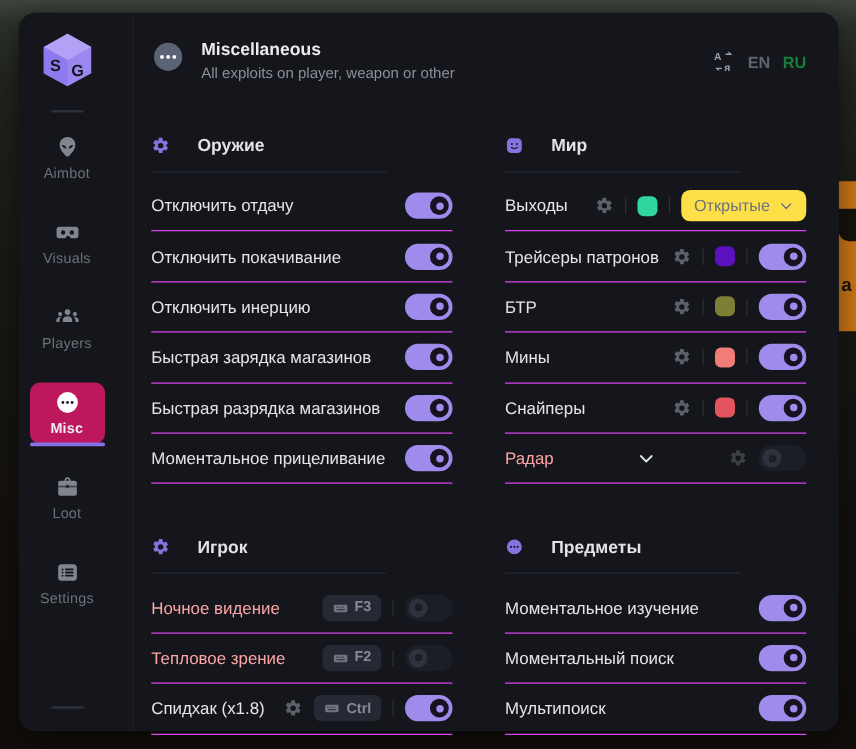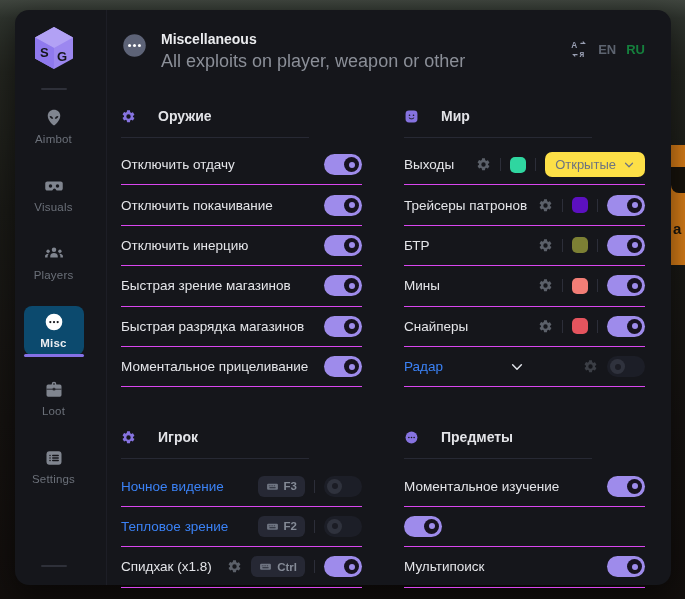--- a/index.html
+++ b/index.html
@@ -18,49 +18,49 @@
     align-items:center;padding:14px 14px 0 0;box-sizing:border-box;}
   .logo{width:48px;height:48px;margin-left:0;}
   .sb-divider{width:26px;height:2px;background:#2e3039;border-radius:2px;margin:16px 0 12px;}
   .sb-divider.bottom{margin:auto 0 18px;}
   .nav{display:flex;flex-direction:column;gap:19px;}
   .nav-item{position:relative;width:60px;height:49px;display:flex;flex-direction:column;align-items:center;
     justify-content:center;gap:5px;border-radius:8px;cursor:pointer;color:#80858f;}
   .nav-item .nico{width:20px;height:20px;}
   .nav-item .nico svg{width:100%;height:100%;display:block;}
   .nav-item .nlabel{font-size:11.5px;color:#6b7079;letter-spacing:.2px;}
-  .nav-item.active{background:#0c4a6e;color:#ffffff;}
+  .nav-item.active{background:#be185d;color:#ffffff;}
   .nav-item.active .nlabel{color:#eceef2;font-weight:600;}
   .nav-item.active::after{content:"";position:absolute;left:0;right:0;bottom:-2px;height:3px;border-radius:3px;background:#8671e6;}
   
   .content{flex:1;position:relative;padding:0 26px 0 14px;box-sizing:border-box;}
   .header{display:flex;align-items:flex-start;gap:13px;padding-top:21px;height:34px;}
   .badge{width:27px;height:27px;color:#5d6377;--dot:#ffffff;margin-top:1px;}
   .badge svg{width:100%;height:100%;display:block;}
   .ht .title{font-size:14px;font-weight:700;color:#eaebee;}
-  .ht .subtitle{font-size:18px;color:#8b8f98;margin-top:4px;}
+  .ht .subtitle{font-size:12px;color:#8b8f98;margin-top:4px;}
   .lang{position:absolute;right:26px;top:30px;display:flex;align-items:center;gap:10px;}
   .tr-icon{width:18px;height:18px;color:#9aa0b4;cursor:pointer;}
   .tr-icon svg{width:100%;height:100%;display:block;}
   .lang-en{font-size:13px;font-weight:600;color:#5d6470;cursor:pointer;}
   .lang-ru{font-size:13px;font-weight:700;color:#15803d;cursor:pointer;}
   
   .cols{display:flex;gap:42px;margin-top:41px;}
   .col{flex:1;min-width:0;}
   .sec{margin-top:0;}
   .sec + .sec{margin-top:40px;}
   .sec-head{display:flex;align-items:center;gap:22px;height:20px;}
   .sec-ico{width:15px;height:15px;color:#8673e0;}
   .sec-ico svg{width:100%;height:100%;display:block;}
   .sec-title{font-size:14px;font-weight:600;color:#e2e3e7;}
   .sec-line{height:1px;background:#272934;width:78%;margin:11px 0 7px;}
   .row{position:relative;height:40.4px;display:flex;align-items:center;justify-content:space-between;
     border-bottom:1px solid #d946ef;box-sizing:border-box;}
   .row-label{font-size:13.5px;font-weight:500;color:#e4e5e9;white-space:nowrap;}
-  .row.dim .row-label{color:#3b82f6;}
+  .row.dim .row-label{color:#fca5a5;}
   .row-chevron{position:absolute;left:47%;top:50%;transform:translate(-50%,-50%);width:15px;height:15px;color:#dfe2e8;cursor:pointer;}
   .row-chevron svg{width:100%;height:100%;display:block;}
   .ctls{display:flex;align-items:center;gap:9px;}
   .ctl-divider{width:1px;height:13px;background:#2c2e39;}
   .gear{width:15px;height:15px;color:#5b6069;cursor:pointer;}
   .gear svg{width:100%;height:100%;display:block;}
   .row.dim .gear{opacity:.55;}
   .swatch{width:16px;height:16px;border-radius:5px;cursor:pointer;flex:0 0 auto;}
   .keybind{display:flex;align-items:center;gap:5px;background:#262834;border-radius:6px;
     padding:4px 8px;cursor:pointer;}
@@ -234,21 +234,21 @@
               </div>
               <div class="row">
                 <span class="row-label">Отключить инерцию</span>
                 <div class="ctls">
                   <span class="toggle on">
                     <span class="knob"></span>
                   </span>
                 </div>
               </div>
               <div class="row">
-                <span class="row-label">Быстрая зрение магазинов</span>
+                <span class="row-label">Быстрая зарядка магазинов</span>
                 <div class="ctls">
                   <span class="toggle on">
                     <span class="knob"></span>
                   </span>
                 </div>
               </div>
               <div class="row">
                 <span class="row-label">Быстрая разрядка магазинов</span>
                 <div class="ctls">
                   <span class="toggle on">
@@ -487,20 +487,21 @@
               <div class="sec-line"></div>
               <div class="row">
                 <span class="row-label">Моментальное изучение</span>
                 <div class="ctls">
                   <span class="toggle on">
                     <span class="knob"></span>
                   </span>
                 </div>
               </div>
               <div class="row">
+                <span class="row-label">Моментальный поиск</span>
                 <div class="ctls">
                   <span class="toggle on">
                     <span class="knob"></span>
                   </span>
                 </div>
               </div>
               <div class="row">
                 <span class="row-label">Мультипоиск</span>
                 <div class="ctls">
                   <span class="toggle on">

